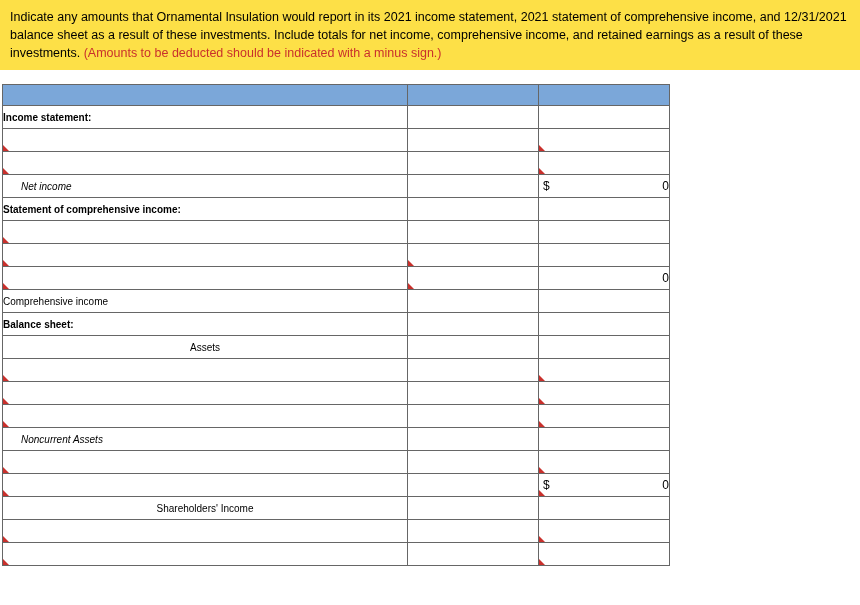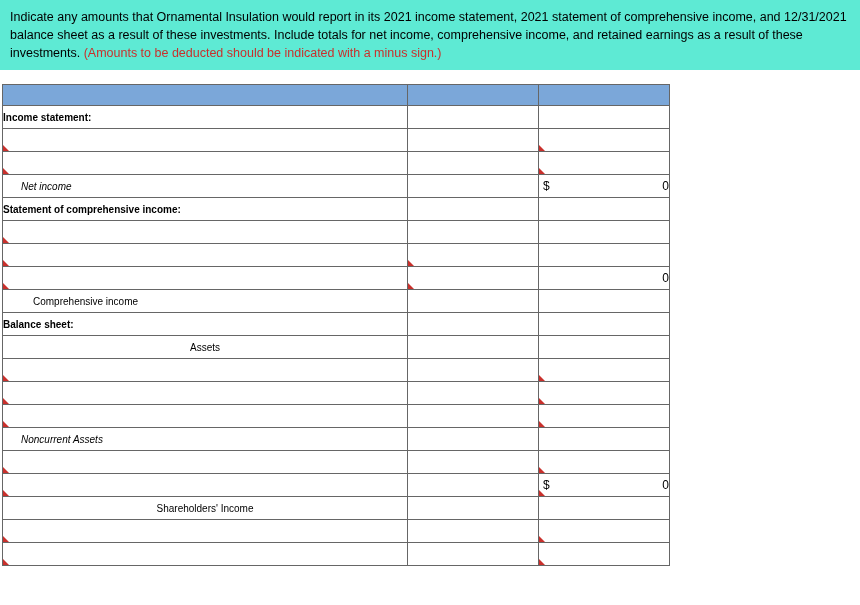--- a/index.html
+++ b/index.html
@@ -5,21 +5,21 @@
   body {
     margin: 0;
     padding: 0;
     font-family: Verdana, Geneva, sans-serif;
     font-size: 12px;
     color: #000;
     background: #fff;
     width: 860px;
   }
   .instruction-box {
-    background: #5eead4;
+    background: #fde047;
     padding: 8px 10px;
     line-height: 1.45;
     font-size: 12.5px;
   }
   .instruction-box .red {
     color: #c9302c;
   }
   .worksheet {
     border-collapse: collapse;
     margin-top: 14px;
@@ -38,21 +38,21 @@
   }
   .col-label { width: 404px; }
   .col-mid  { width: 130px; }
   .col-val  { width: 130px; }
   .label-cell {
     padding: 2px 6px;
     font-size: 10px;
   }
   .label-cell.bold { font-weight: bold; }
   .label-cell.indent1 { padding-left: 18px; font-style: italic; }
-  .label-cell.indent2 { padding-left: 30px; }
+  .label-cell.indent2 { }
   .label-cell.center { text-align: center; }
   .dd-cell { position: relative; }
   .dd-cell::before {
     content: "";
     position: absolute;
     left: 0;
     bottom: 0;
     width: 0;
     height: 0;
     border-left: 6px solid #c9302c;

